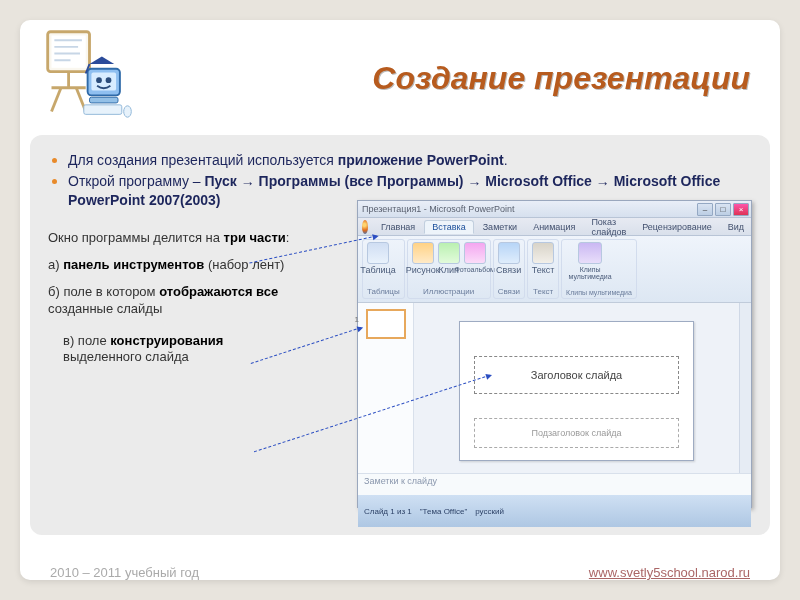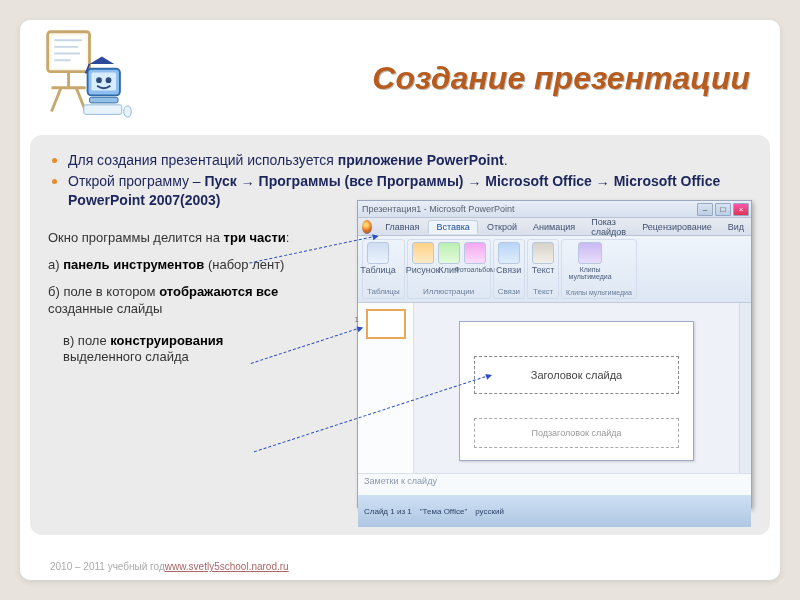--- a/index.html
+++ b/index.html
@@ -255,25 +255,26 @@
     content:"";
     position:absolute;
     right:-2px; top:-3px;
     border-left: 6px solid #2b4ec2;
     border-top: 3.5px solid transparent;
     border-bottom: 3.5px solid transparent;
     transform-origin: center;
   }
   .footer {
     position:absolute;
-    bottom: 8px;
+    bottom: 0;
     left: 0; right: 0;
     display:flex;
+    justify-content:space-between;
     padding: 0 30px;
-    font-size: 10px;
+    font-size: 13px;
   }
   .footer a { color:#a66; text-decoration: underline; }
   .footer .year { color:#aaa; }
 </style>
 </head>
 <body>
 
 <div class="slide">
 
   <div class="header-area">
@@ -341,21 +342,21 @@
         <div class="win-ctrls">
           <span class="win-btn">–</span>
           <span class="win-btn">□</span>
           <span class="win-btn win-close">×</span>
         </div>
       </div>
       <div class="ribbon-tabs">
         <div class="office-btn"></div>
         <span class="tab">Главная</span>
         <span class="tab active">Вставка</span>
-        <span class="tab">Открой</span>
+        <span class="tab">Заметки</span>
         <span class="tab">Анимация</span>
         <span class="tab">Показ слайдов</span>
         <span class="tab">Рецензирование</span>
         <span class="tab">Вид</span>
       </div>
       <div class="ribbon">
         <div class="grp">
           <div class="grp-icons">
             <div class="ico">
               <div class="g"></div>

